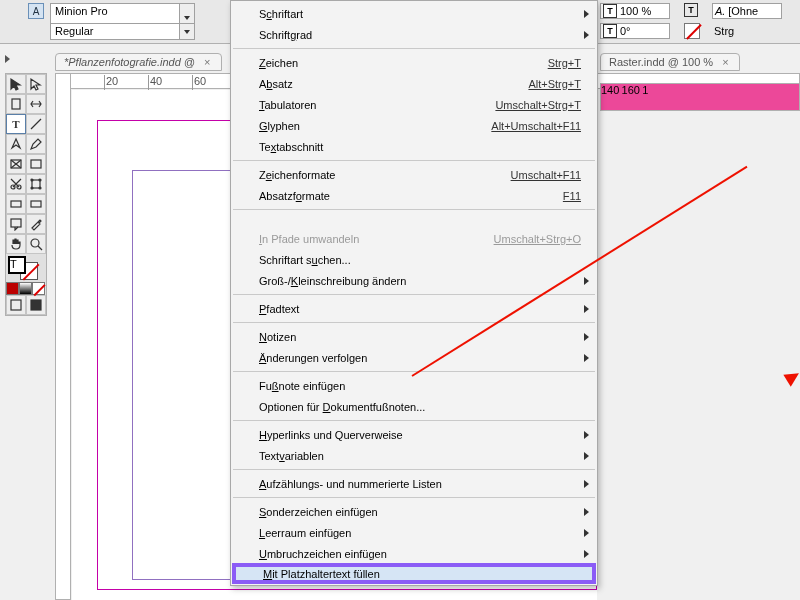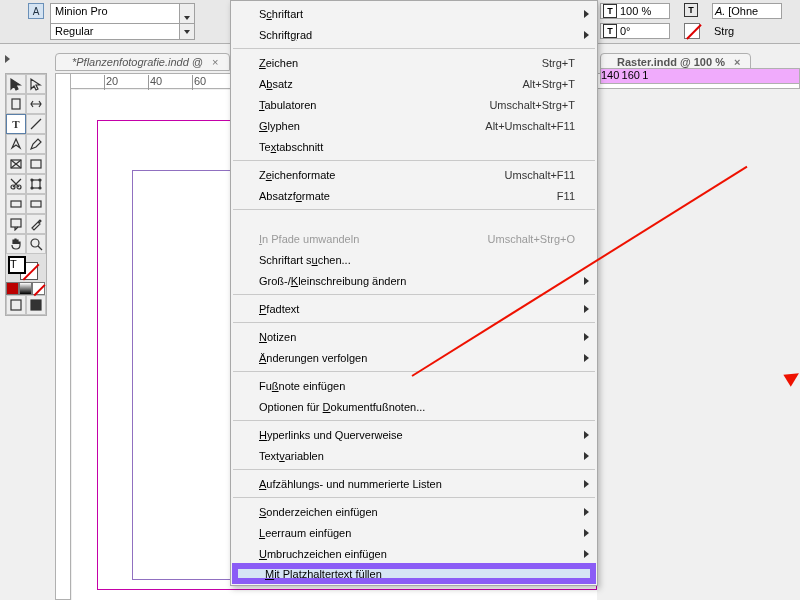--- a/index.html
+++ b/index.html
@@ -14,55 +14,55 @@
   .dd-arrow::after { content:""; border-left:3px solid transparent; border-right:3px solid transparent; border-top:4px solid #333; }
 
   .right-ctrls { position:absolute; top:0; right:0; height:44px; width:200px; }
   .ctrl-small { position:absolute; height:16px; border:1px solid #a0a0a0; background:#fff; display:flex; align-items:center; padding:0 2px; font-size:10px; }
   .tt-icon { width:14px; height:14px; border:1px solid #333; display:flex; align-items:center; justify-content:center; font-weight:bold; font-size:9px; margin-right:3px; }
   .swatch-none { width:16px; height:16px; border:1px solid #777; background:#fff; position:relative; }
   .swatch-none::after { content:""; position:absolute; left:-1px; top:50%; width:140%; height:2px; background:#d00; transform:rotate(-45deg); transform-origin:center; }
 
   
   .tabbar { position:absolute; top:53px; left:55px; right:0; height:20px; }
-  .tab { display:inline-block; height:18px; padding:2px 10px 0 16px; background:#f4f4f4; border:1px solid #b0b0b0; border-top-left-radius:4px; border-top-right-radius:4px; font-style:italic; color:#555; }
-  .tab.right { position:absolute; left:545px; font-style:normal;font-weight:bold; }
+  .tab { display:inline-block; height:18px; padding:2px 10px 0 8px; background:#f4f4f4; border:1px solid #b0b0b0; border-top-left-radius:4px; border-top-right-radius:4px; font-style:italic; color:#555; }
+  .tab.right { position:absolute; left:545px; font-style:normal; }
   .tab-close { display:inline-block; margin-left:6px; font-style:normal; color:#777; }
 
   
   .tools { position:absolute; top:73px; left:5px; width:42px; background:#e0e0e0; border:1px solid #b0b0b0; }
   .tool-row { display:flex; }
   .tool { width:20px; height:20px; border:1px solid #c5c5c5; background:#ededed; display:flex; align-items:center; justify-content:center; font-size:11px; color:#333; }
   .tool.sel { background:#fff; border:1px solid #5a7fa8; }
   .tool svg { width:14px; height:14px; stroke:#333; fill:none; stroke-width:1.2; }
   .swatch-pair { display:flex; padding:2px; }
   .swatch-fg { width:18px; height:18px; border:1px solid #555; background:#000; position:relative; z-index:2; }
   .swatch-bg { width:18px; height:18px; border:1px solid #555; background:#fff; position:relative; margin-left:-6px; margin-top:6px; }
   .mini-swatches { display:flex; }
   .mini-swatches div { width:13px; height:13px; border:1px solid #777; }
 
   
   .hruler { position:absolute; top:73px; left:55px; right:0; height:16px; background:#fff; border:1px solid #b0b0b0; font-size:8px; }
   .hruler span { position:absolute; top:1px; border-left:1px solid #999; height:24px; padding-left:1px; color:#555; }
-  .hruler2 { position:absolute; top:68px; left:600px; right:0; height:16px; background:#f0abfc; border:1px solid #b0b0b0; font-size:8px; }
+  .hruler2 { position:absolute; top:83px; left:600px; right:0; height:28px; background:#ec4899; border:1px solid #b0b0b0; font-size:8px; }
   .vruler { position:absolute; top:73px; left:55px; width:16px; bottom:0; background:#fff; border:1px solid #b0b0b0; }
   .arrow-tab { position:absolute; top:52px; left:3px; width:8px; height:14px; display:flex;align-items:center;justify-content:center; }
   .arrow-tab::after { content:""; border-top:4px solid transparent; border-bottom:4px solid transparent; border-left:5px solid #555; }
 
   .canvas { position:absolute; top:90px; left:72px; width:525px; height:510px; background:#fff; }
   .page-frame { position:absolute; top:30px; left:25px; width:500px; height:470px; border:1px solid #c400a8; }
   .text-frame { position:absolute; top:80px; left:60px; width:450px; height:410px; border:1px solid #9070c0; }
 
   
   .menu { position:absolute; top:0; left:230px; width:368px; background:#f3f3f3; border:1px solid #a8a8a8; box-shadow:2px 3px 6px rgba(0,0,0,.25); padding:2px 0; }
-  .menu-item { display:flex; align-items:center; height:21px; padding:0 22px 0 28px; color:#000; position:relative; }
-  .menu-item .sc { margin-left:auto; color:#333; }
+  .menu-item { display:flex; align-items:center; height:21px; padding:0 16px 0 28px; color:#000; position:relative; }
+  .menu-item .sc { margin-left:auto; color:#333;text-decoration:underline; }
   .menu-item.disabled { color:#9a9a9a;margin-top:18px; }
   .menu-item.disabled .sc { color:#9a9a9a; }
-  .menu-item.hover { background:#d6e5f5; border:6px solid #8b5cf6; height:21px; margin:-1px 1px; padding-left:27px; }
+  .menu-item.hover { background:#d6e5f5; border:4px solid #8b5cf6; height:21px; margin:-1px 1px; padding-left:27px; }
   .menu-item.sub::after { content:""; position:absolute; right:8px; top:7px; border-top:4px solid transparent; border-bottom:4px solid transparent; border-left:5px solid #333; }
   .menu-sep { height:1px; margin:3px 2px; background:#c9c9c9; }
   .ul { text-decoration: underline; }
 
   
   .arrow-line { position:absolute; top:375px; left:412px; width:395px; height:2px; background:#e10; transform:rotate(-32deg); transform-origin:left center; }
   .arrow-head { position:absolute; top:370px; left:786px; width:0; height:0; border-top:7px solid transparent; border-bottom:7px solid transparent; border-left:14px solid #e10; transform:rotate(-32deg); }
 </style>
 </head>
 <body>

